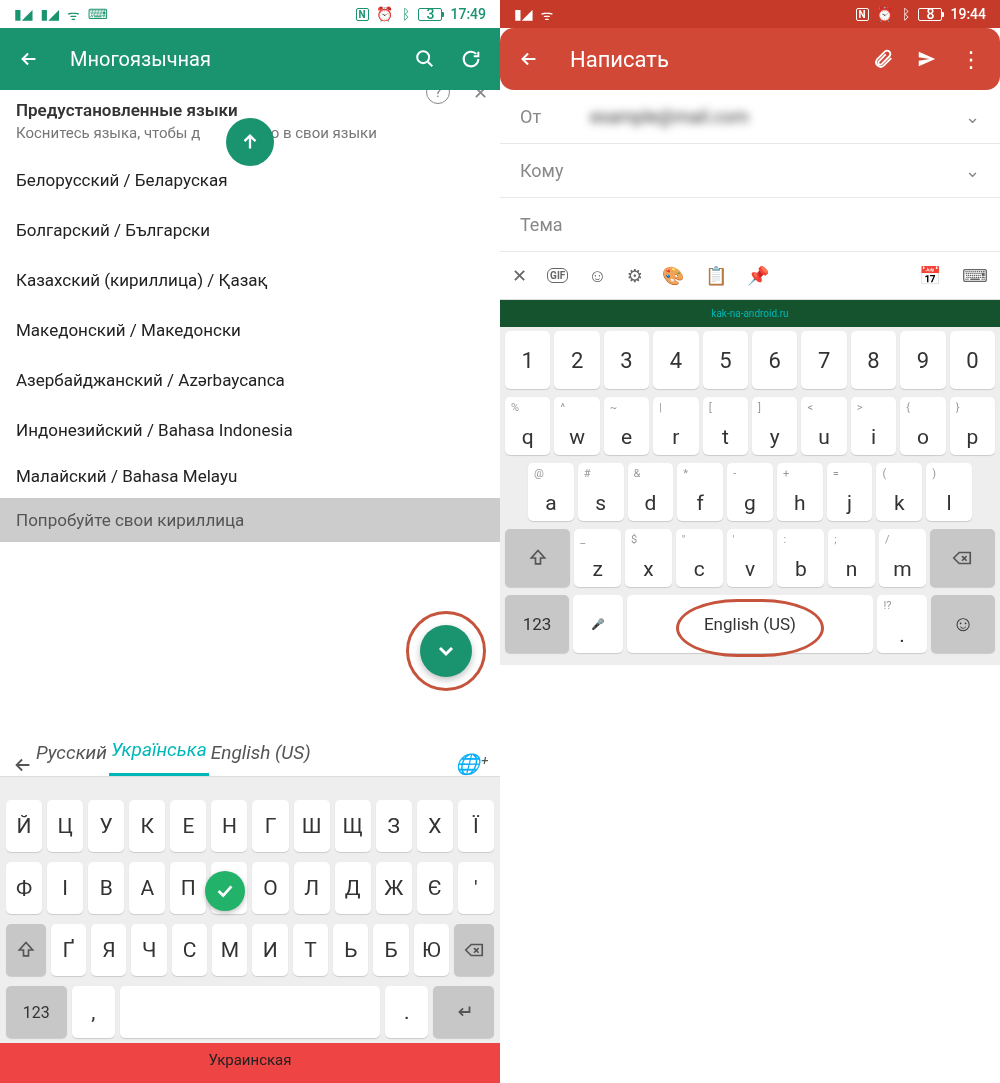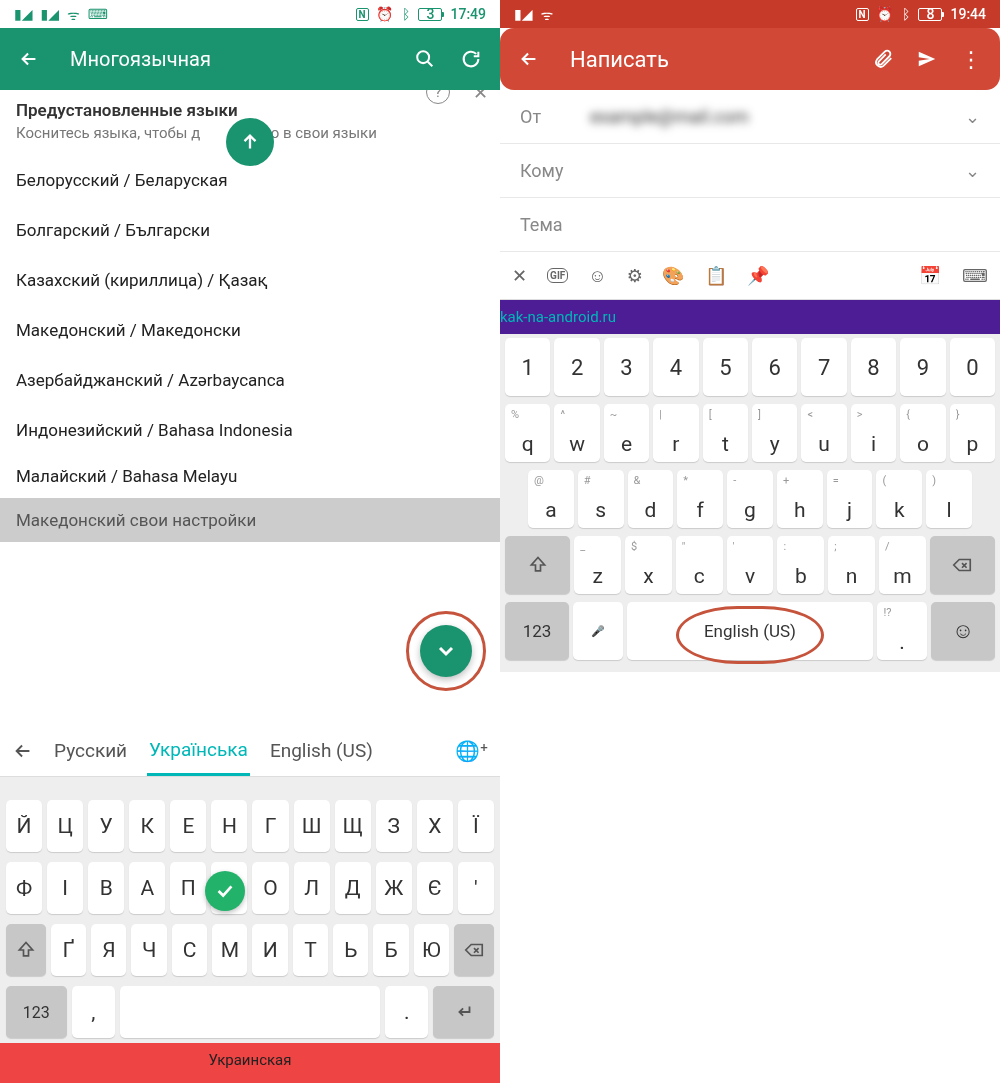--- a/index.html
+++ b/index.html
@@ -20,21 +20,21 @@
 .s1 .subhead{ color:#777; padding:4px 16px 12px; font-size:15px; line-height:1.3;}
 .s1 .li{ height:50px; display:flex; align-items:center; padding:0 16px; font-size:17px; color:#222; border-bottom:1px solid transparent;}
 .s1 .footerhint{ background:#ccc; color:#555; padding:12px 16px; font-size:17px; }
 .s1 .fabtop{ width:48px; height:48px; border-radius:50%; background:#1a936f; display:flex; align-items:center; justify-content:center; position:absolute; left:50%; transform:translateX(-50%); top:-24px; color:#fff; }
 .s1 .fab{ width:52px; height:52px; border-radius:50%; background:#1a936f; display:flex; align-items:center; justify-content:center; position:absolute; right:28px; bottom:48px; color:#fff; box-shadow:0 3px 7px rgba(0,0,0,.25);}
 .s1 .fabring{ position:absolute; right:14px; bottom:34px; width:80px; height:80px; border:3.5px solid #c6533c; border-radius:50%; }
 .s1 .help{ position:absolute; right:50px; top:-10px; width:24px; height:24px; border:1.5px solid #888; border-radius:50%; display:flex; align-items:center; justify-content:center; font-size:15px; color:#888;}
 .s1 .closex{ position:absolute; right:12px; top:-8px; font-size:18px; color:#888;}
 
 .kb { background:#eee; }
-.kb-topbar{ background:#fff; height:52px; display:flex; align-items:center; padding:0 12px; font-size:19px; color:#555; gap:18px; border-bottom:1px solid #ddd;}
+.kb-topbar{ background:#fff; height:52px; display:flex; align-items:flex-end; padding:0 12px; font-size:19px; color:#555; border-bottom:1px solid #ddd;font-style:italic;}
 .kb-topbar .lang{ padding:12px 2px;}
 .kb-topbar .lang.active{ color:#00b7b8; border-bottom:3px solid #00b7b8; }
 .kb-topbar .globe{ margin-left:auto; font-size:20px;}
 .krow{ display:flex; gap:5px; padding:5px 6px;}
 .kk{ flex:1; height:52px; background:#fff; border-radius:5px; display:flex; align-items:center; justify-content:center; font-size:21px; color:#333; box-shadow:0 1px 1px rgba(0,0,0,.15);}
 .kk.dark{ background:#c7c7c7; }
 .kk.space{ flex:6; }
 .kbname{ text-align:center; font-size:15px; padding:8px 0 14px; color:#222; background:#ef4444;}
 .checkfab{ position:absolute; width:40px; height:40px; border-radius:50%; background:#23b26a; left:205px; bottom:172px; display:flex; align-items:center; justify-content:center; color:#fff; box-shadow:0 2px 5px rgba(0,0,0,.25);}
 
@@ -44,21 +44,21 @@
 .s2 .appbar .ic{ margin-left:22px;}
 .s2 .row{ padding:16px 20px; display:flex; align-items:center; font-size:18px; color:#888; border-bottom:1px solid #e8e8e8;}
 .s2 .row .lbl{ width:70px;}
 .s2 .row .val{ flex:1; color:#888;}
 .s2 .blur{ filter:blur(4px); color:#333;}
 .s2 .body{ padding:16px 20px; font-size:19px; color:#222; flex:1; position:relative;}
 .s2 .cursor{ display:inline-block; width:1px; height:22px; background:#d14836; vertical-align:middle;}
 
 .kb2{ background:#eee;}
 .kb2-toolbar{ background:#fff; height:48px; display:flex; align-items:center; padding:0 12px; gap:20px; color:#666; font-size:18px; border-bottom:1px solid #ddd;}
-.kb2-sugg{ color:#00b7b8; font-size:15px; padding:8px 0; background:#4c1d95;}
+.kb2-sugg{ text-align:center; color:#00b7b8; font-size:10px; padding:8px 0; background:#14532d;}
 .krow2{ display:flex; gap:4px; padding:4px 5px;}
 .kk2{ flex:1; background:#fff; border-radius:5px; box-shadow:0 1px 1px rgba(0,0,0,.15); height:58px; position:relative; display:flex; align-items:flex-end; justify-content:center; font-size:21px; color:#333; padding-bottom:6px;}
 .kk2 .sub{ position:absolute; top:4px; left:6px; font-size:11px; color:#999;}
 .kk2.num{ align-items:center; padding:0; font-size:22px;}
 .kk2.dark{ background:#c7c7c7;}
 .kk2.sp{ flex:5; align-items:center; padding:0; font-size:17px;}
 .ring2{ position:absolute; border:3.5px solid #c6533c; border-radius:50%/60%; width:148px; height:58px; left:50%; transform:translateX(-50%); bottom:8px;}
 svg{display:block;}
 .ico{width:22px;height:22px;}
 </style>
@@ -116,21 +116,21 @@
     </div>
     <div>
       <div class="li">Белорусский / Беларуская</div>
       <div class="li">Болгарский / Български</div>
       <div class="li">Казахский (кириллица) / Қазақ</div>
       <div class="li">Македонский / Македонски</div>
       <div class="li">Азербайджанский / Azərbaycanca</div>
       <div class="li">Индонезийский / Bahasa Indonesia</div>
       <div class="li" style="height:42px;">Малайский / Bahasa Melayu</div>
     </div>
-    <div class="footerhint">Македонский свои настройки</div>
+    <div class="footerhint">Попробуйте свои кириллица</div>
     <div class="fabring"></div>
     <div class="fab">
         <svg width="24" height="24" viewBox="0 0 24 24" fill="none" stroke="#fff" stroke-width="3">
           <path d="M6 9l6 6 6-6"></path>
         </svg>
       </div>
   </div>
 
   <div class="kb" style="position:relative;">
     <div class="kb-topbar">

